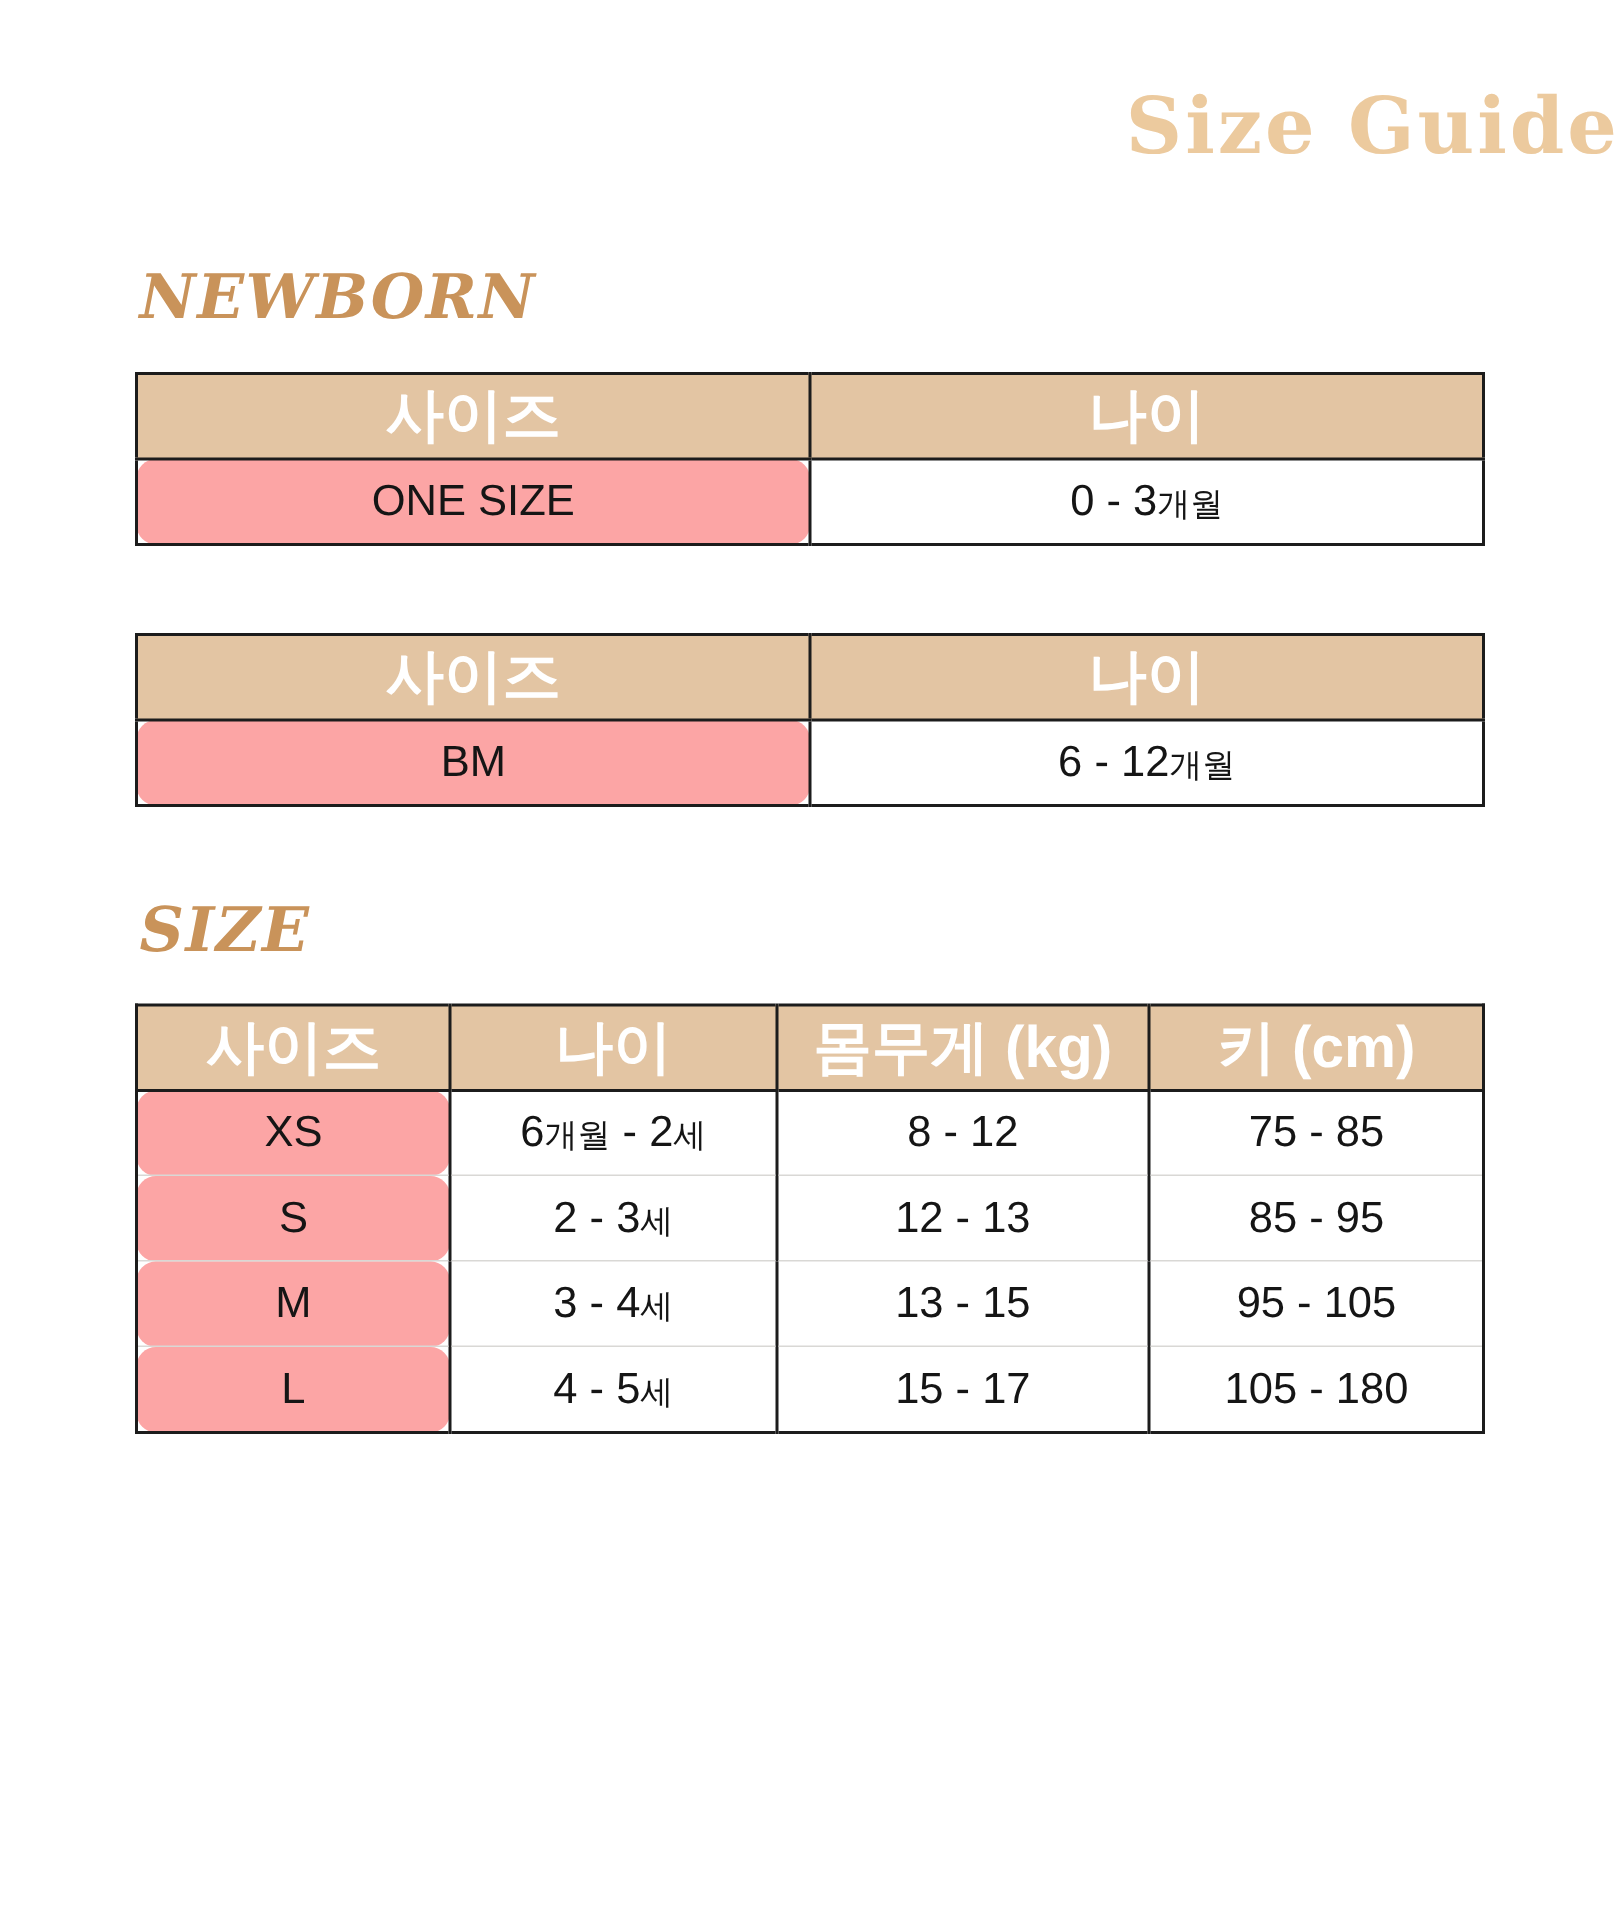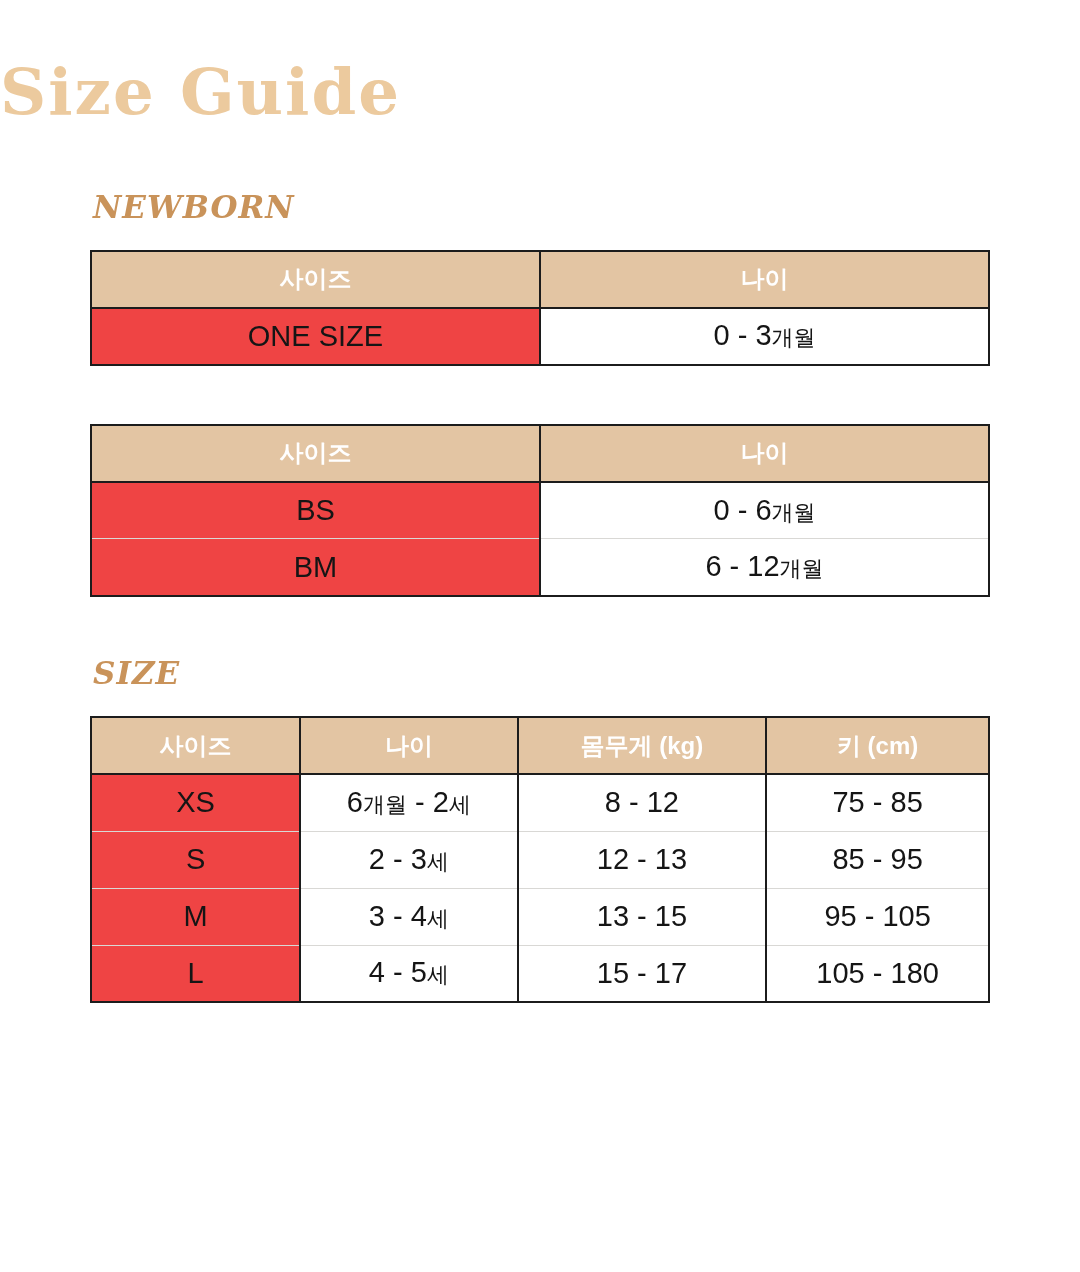--- a/index.html
+++ b/index.html
@@ -7,50 +7,50 @@
   body {
     width: 1080px;
     height: 1272px;
     background: #ffffff;
     font-family: "Liberation Sans", sans-serif;
     overflow: hidden;
   }
   .page-title {
     font-family: "DejaVu Serif", serif;
     font-weight: 700;
-    font-size: 64px;
+    font-size: 52px;
     line-height: 1.2;
     color: #ecca9e;
-    text-align: left;
+    text-align: right;
     margin: 54px 0 0 0;
     letter-spacing: 2px;
   }
   .section { margin-top: 58px; }
   .section-label {
     font-family: "DejaVu Serif", serif;
     font-style: italic;
     font-weight: 700;
-    font-size: 31px;
+    font-size: 41px;
     line-height: 1.2;
     color: #c9935a;
     letter-spacing: 1px;
     margin: 0 0 24px 93px;
   }
   table.size-table {
     border-collapse: collapse;
     table-layout: fixed;
     width: 900px;
     margin-left: 90px;
     border: 2px solid #1c1c1c;
   }
   table.size-table th {
     background: #e3c5a3;
     color: #ffffff;
     font-weight: 700;
-    font-size: 24px;
+    font-size: 39px;
     height: 57px;
     text-align: center;
     vertical-align: middle;
     padding: 0;
     border-left: 2px solid #1c1c1c;
     border-bottom: 2px solid #1c1c1c;
   }
   table.size-table th:first-child { border-left: none; }
   table.size-table td {
     background: #ffffff;
@@ -58,21 +58,22 @@
     font-size: 29px;
     height: 57px;
     text-align: center;
     vertical-align: middle;
     padding: 0;
     border-left: 2px solid #1c1c1c;
     border-top: 1px solid #d9d8d5;
   }
   table.size-table td:first-child {
     border-left: none;
-    background: #ef4444;
+    background: #fca5a5;
+    border-radius: 13px;
   }
   table.size-table tbody tr:first-child td { border-top: none; }
   .kr-suffix { font-size: 22px; }
 </style>
 </head>
 <body>
 
 <h1 class="page-title">Size Guide</h1>
 
 <div class="section">
@@ -103,24 +104,20 @@
         <col style="width:50%">
         <col style="width:50%">
       </colgroup>
     <thead>
       <tr>
         <th>사이즈</th>
         <th>나이</th>
       </tr>
     </thead>
     <tbody>
-      <tr>
-        <td>BS</td>
-        <td>0 - 6<span class="kr-suffix">개월</span></td>
-      </tr>
       <tr>
         <td>BM</td>
         <td>6 - 12<span class="kr-suffix">개월</span></td>
       </tr>
     </tbody>
   </table>
 </div>
 
 <div class="section">
   <h2 class="section-label">SIZE</h2>

